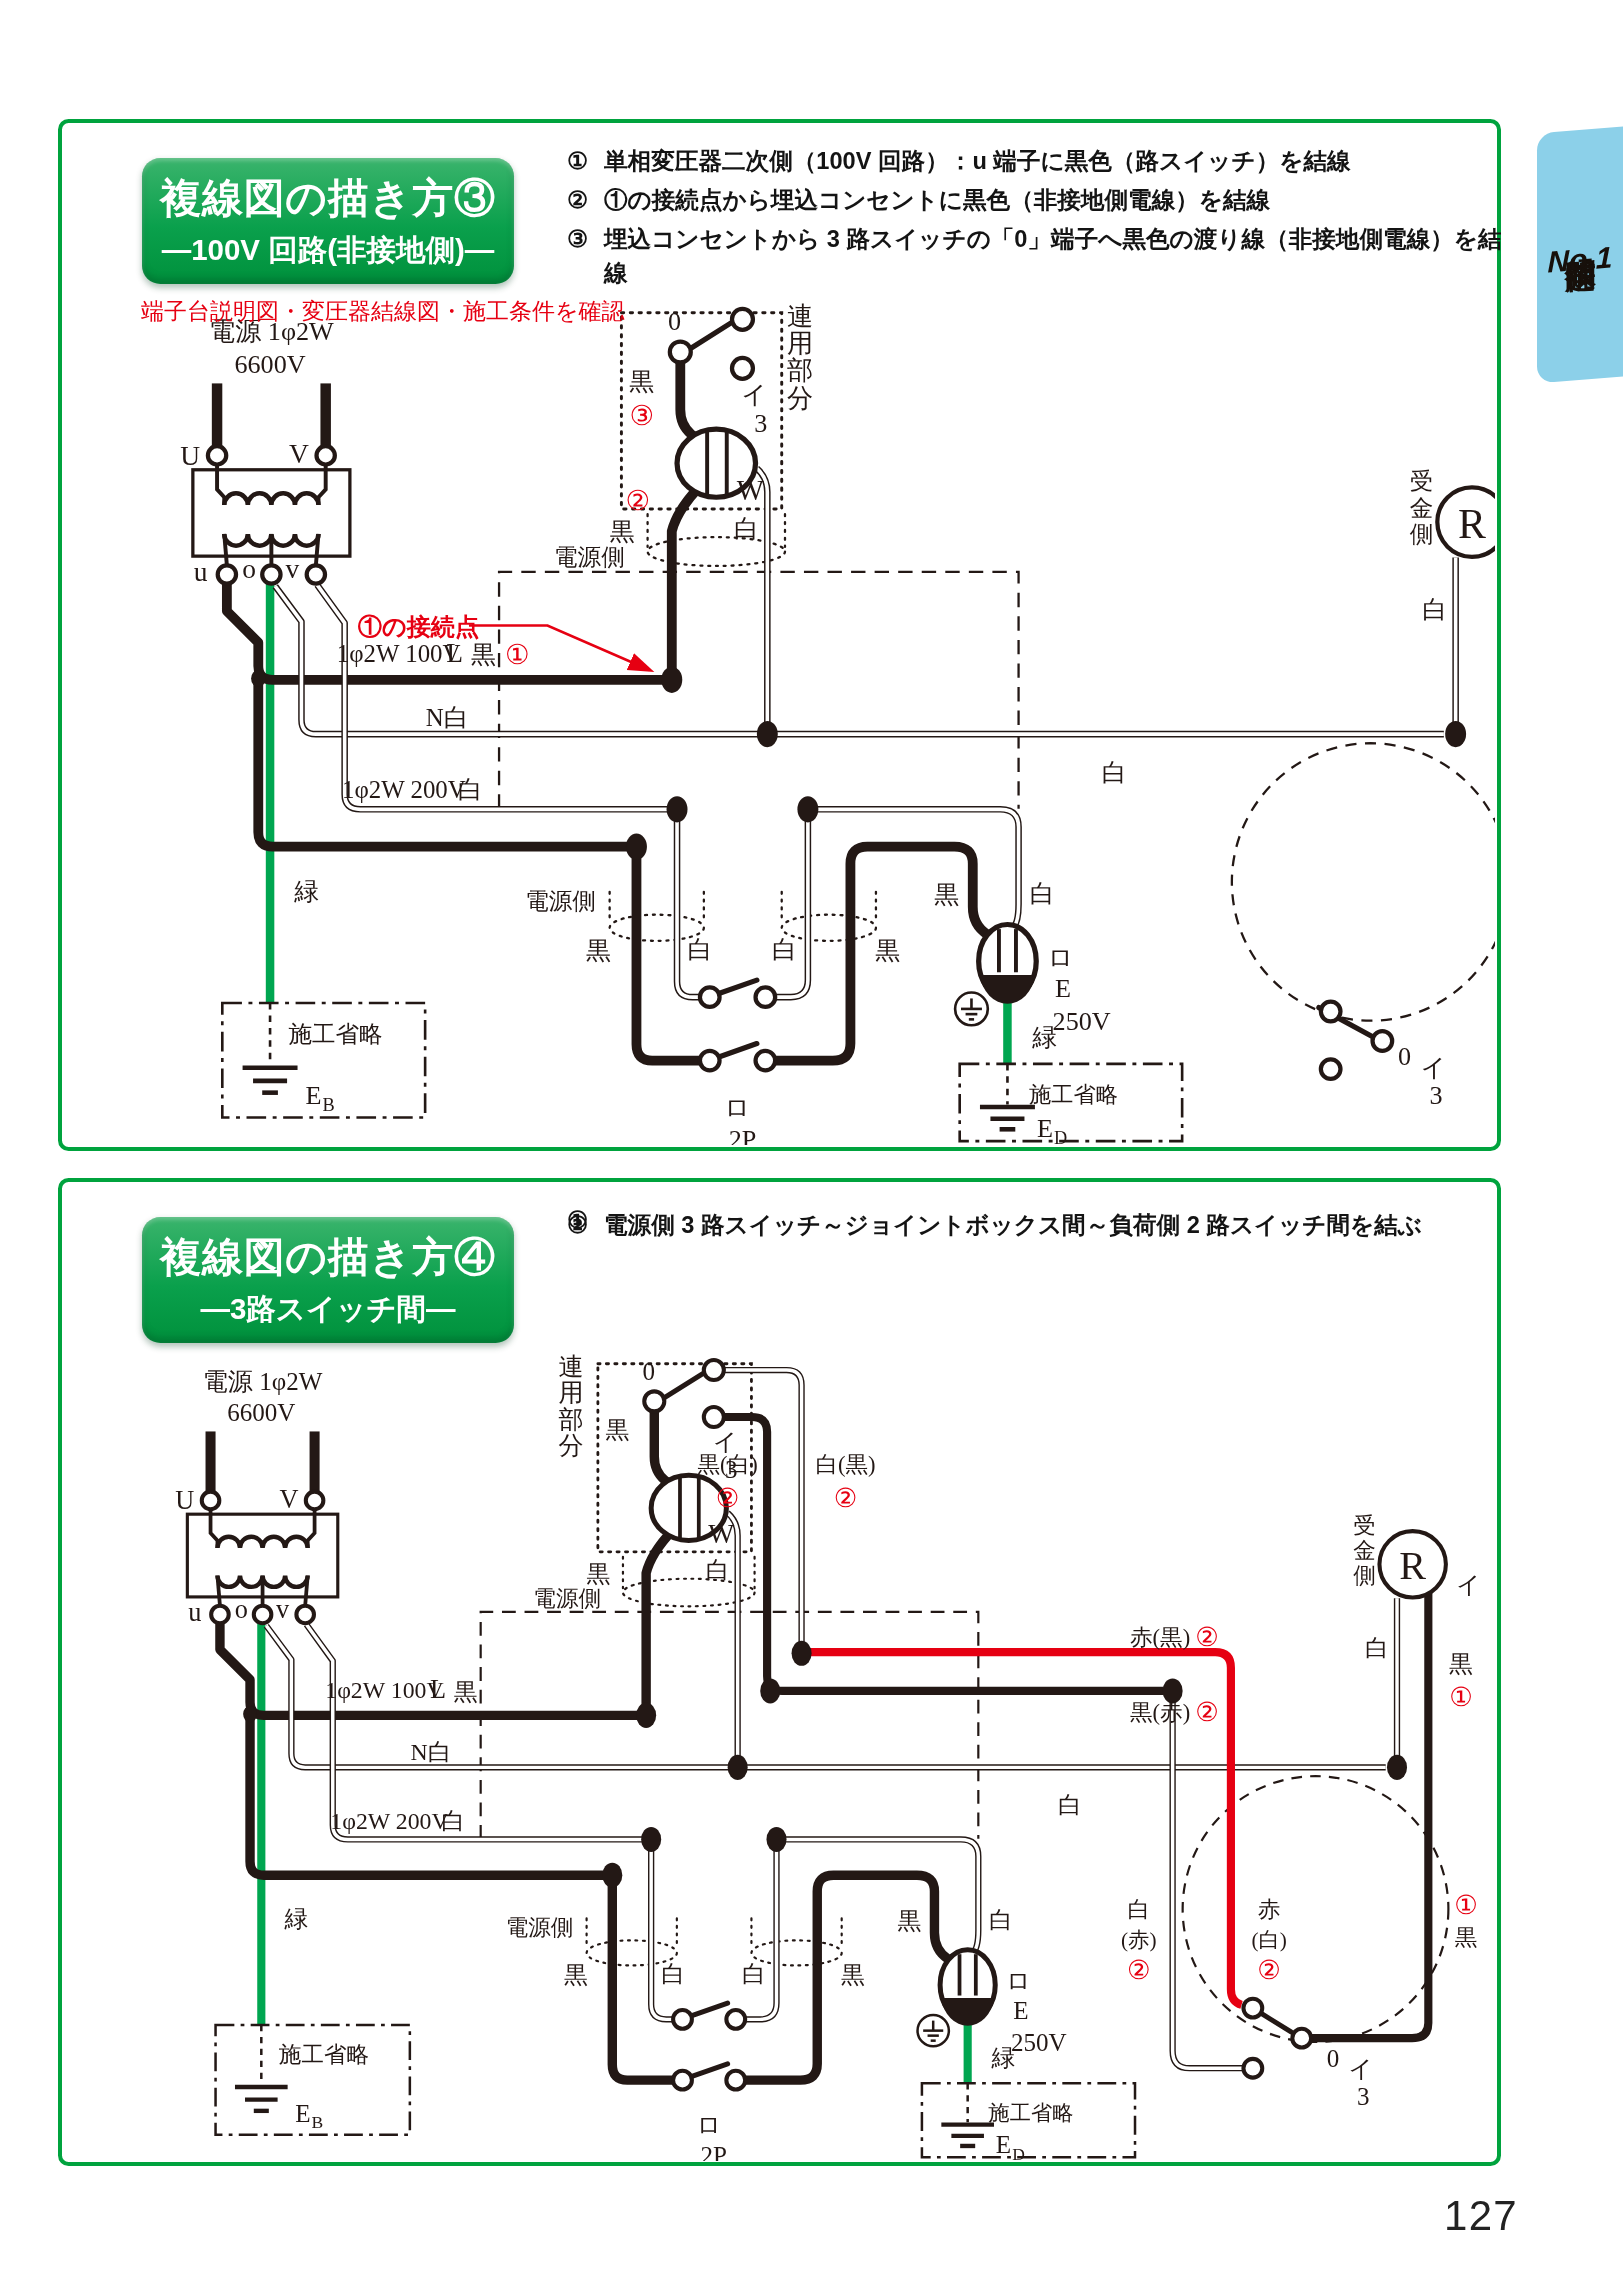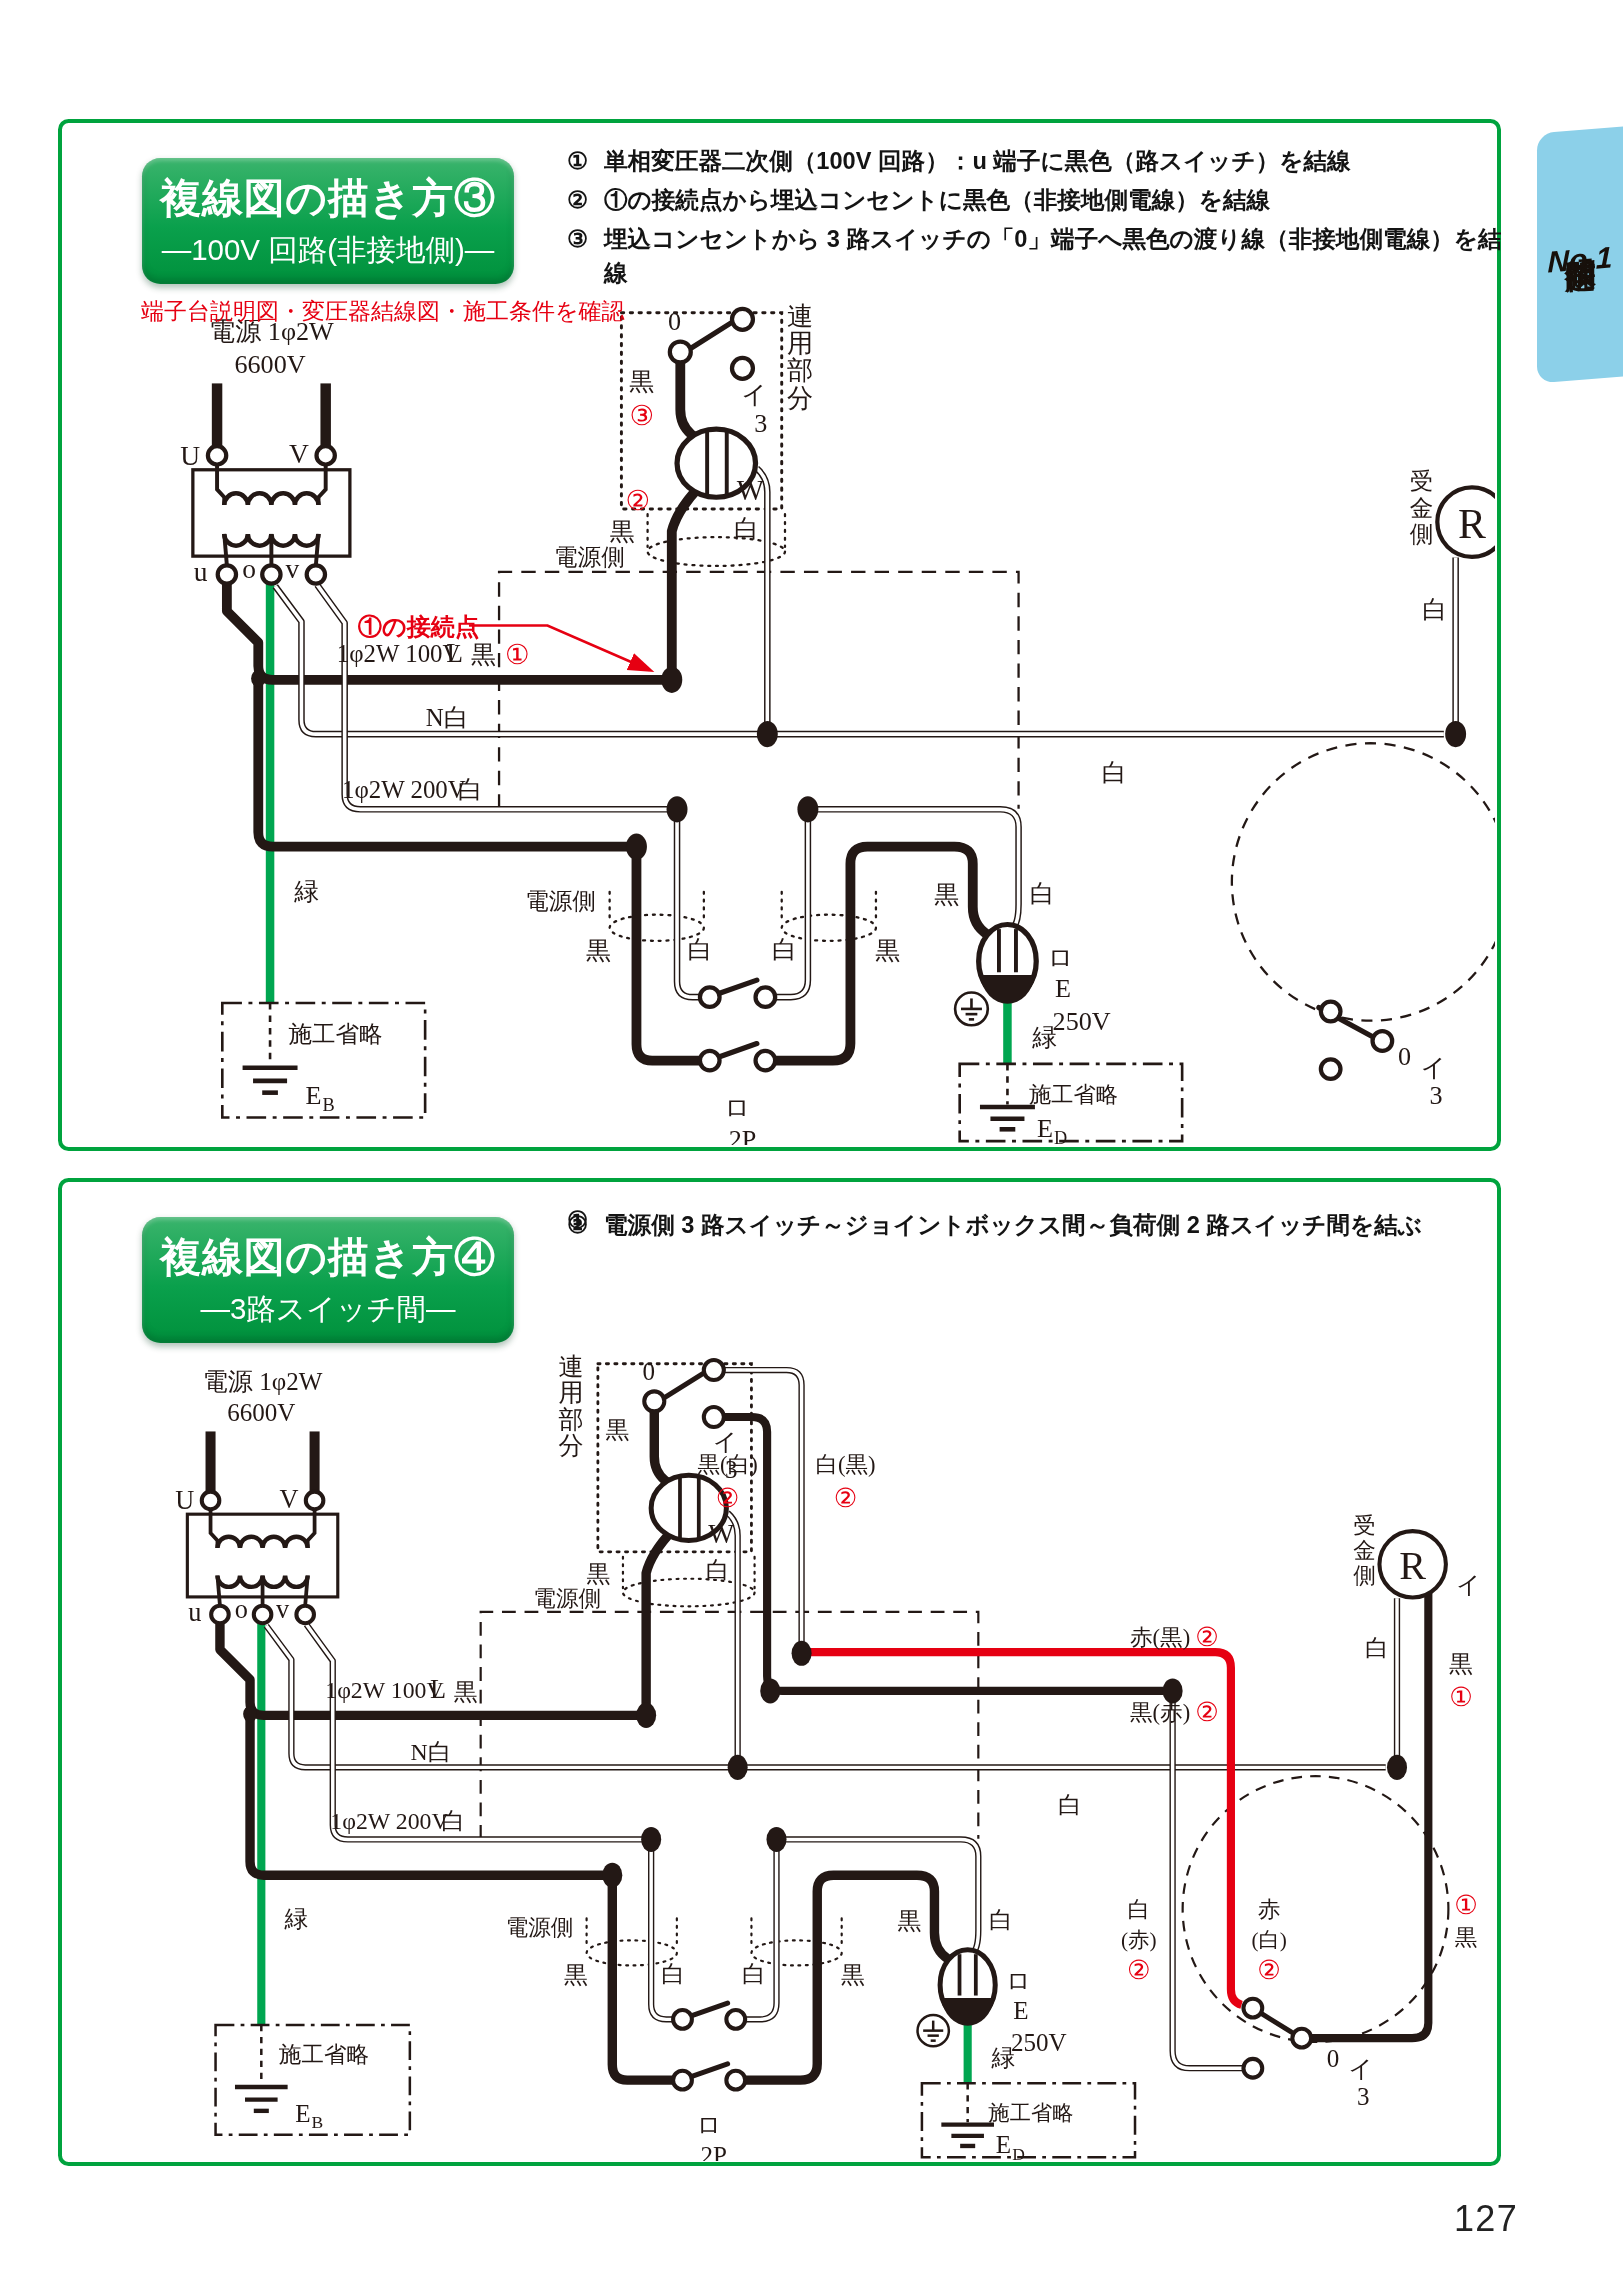--- a/index.html
+++ b/index.html
@@ -13,30 +13,30 @@
 
   .panel{position:absolute;left:58px;width:1443px;border:4.6px solid #00A33E;border-radius:10.5px;background:#fff;box-sizing:border-box;}
   #panel1{top:119px;height:1032px;}
   #panel2{top:1178px;height:988px;}
 
   .badge{position:absolute;left:80px;top:35px;width:372px;height:126px;border-radius:18.3px;
     background:linear-gradient(180deg,#3ab46c 0%,#0aa04c 55%,#00913c 100%);
     box-shadow:0 3.3px 5.9px rgba(0,60,30,.3), inset 0 -5.2px 7.9px rgba(0,70,35,.32), inset 0 2.6px 4.6px rgba(255,255,255,.28);
     color:#fff;text-align:center;display:flex;flex-direction:column;justify-content:center;gap:5.2px;}
   .badge-l1{font-size:41px;font-weight:800;letter-spacing:0.7px;}
-  .badge-l2{font-size:29.5px;font-weight:400;}
+  .badge-l2{font-size:29.5px;font-weight:700;}
   .note{position:absolute;left:79px;top:173px;font-size:23px;font-weight:400;color:#E60012;}
 
   .steps{position:absolute;left:505px;top:22px;width:936px;}
   .step{position:relative;padding-left:37px;font-size:23.6px;font-weight:600;color:#141414;line-height:1.44;margin-bottom:5.2px;}
   .step-num{position:absolute;left:0;top:0;font-weight:600;}
 
   .diag{position:absolute;left:0;top:0;}
 
-  .pageno{position:absolute;right:105px;bottom:55px;font-size:36px;color:#222;letter-spacing:1.3px;margin-left:26px;}
+  .pageno{position:absolute;right:105px;bottom:55px;font-size:42px;color:#222;letter-spacing:1.3px;margin-left:26px;}
 
   
   .wB{stroke:#231815;stroke-width:15;fill:none;stroke-linejoin:round;}
   .wBm{stroke:#231815;stroke-width:13;fill:none;stroke-linejoin:round;}
   .wWb{stroke:#231815;stroke-width:10;fill:none;stroke-linejoin:round;}
   .wWf{stroke:#ffffff;stroke-width:5.5;fill:none;stroke-linejoin:round;}
   .wG{stroke:#00A650;stroke-width:13;fill:none;}
   .wR{stroke:#E60012;stroke-width:13;fill:none;stroke-linejoin:round;}
   .term{fill:#fff;stroke:#231815;stroke-width:6.5;}
   .dot{fill:#231815;}

